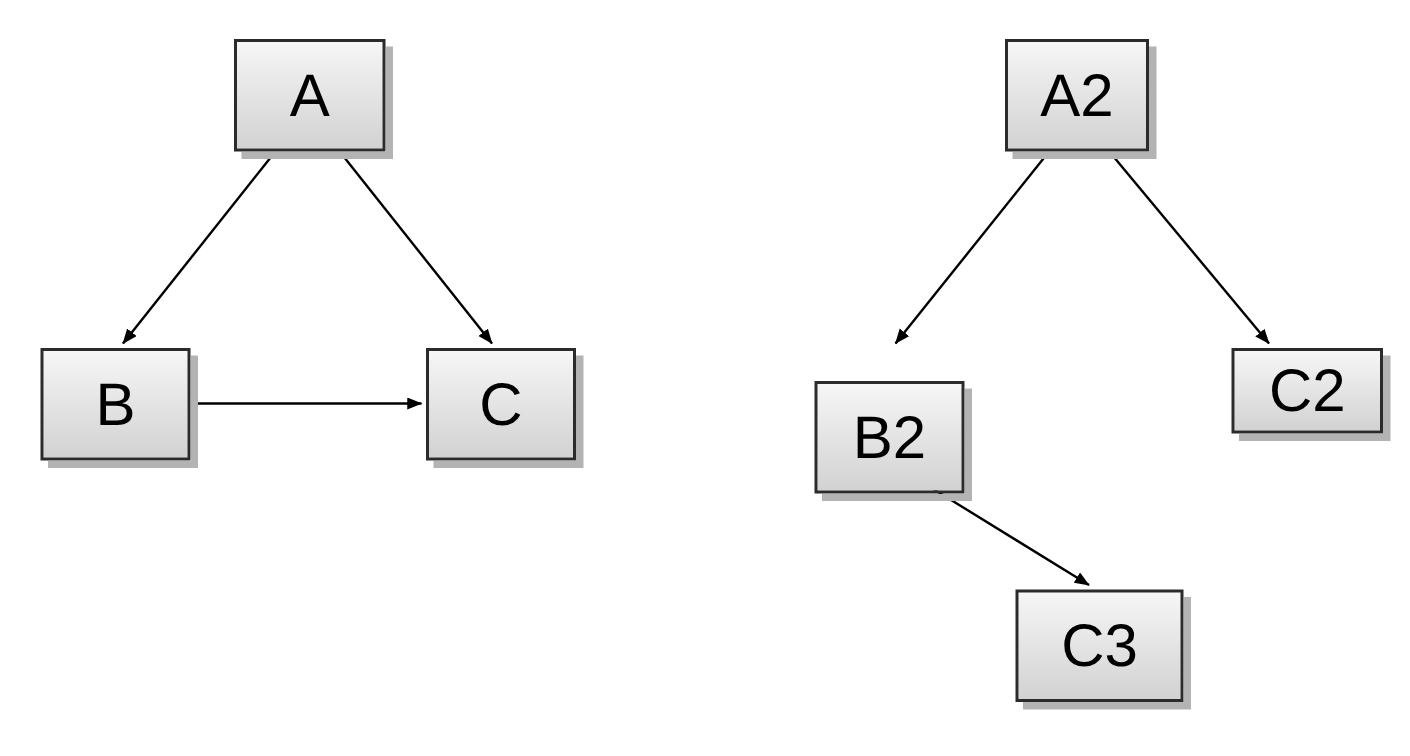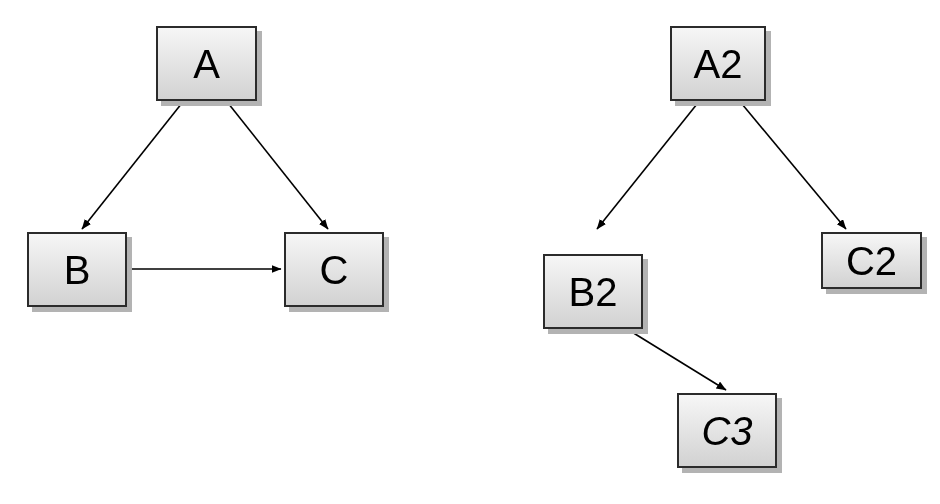--- a/index.html
+++ b/index.html
@@ -71,17 +71,17 @@
       </div>
       <div class="node" style="left: 670px; top: 26px; width: 96px; height: 75px; border-color: rgb(43, 43, 43); background: linear-gradient(rgb(246, 246, 246) 0%, rgb(210, 210, 210) 100%); box-shadow: rgb(179, 179, 179) 5px 5px 0px 0px;">
         <span class="node-label" style="color: rgb(0, 0, 0);">A2</span>
       </div>
       <div class="node" style="left: 543px; top: 232px; width: 100px; height: 75px; border-color: rgb(43, 43, 43); background: linear-gradient(rgb(246, 246, 246) 0%, rgb(210, 210, 210) 100%); box-shadow: rgb(179, 179, 179) 5px 5px 0px 0px; margin-top: 22px;">
         <span class="node-label" style="color: rgb(0, 0, 0);">B2</span>
       </div>
       <div class="node" style="left: 801px; top: 232px; width: 101px; height: 57px; border-color: rgb(43, 43, 43); background: linear-gradient(rgb(246, 246, 246) 0%, rgb(210, 210, 210) 100%); box-shadow: rgb(179, 179, 179) 5px 5px 0px 0px; margin-left: 20px;">
         <span class="node-label" style="color: rgb(0, 0, 0);">C2</span>
       </div>
-      <div class="node" style="left: 677px; top: 393px; width: 100px; height: 75px; border-color: rgb(43, 43, 43); background: linear-gradient(rgb(246, 246, 246) 0%, rgb(210, 210, 210) 100%); box-shadow: rgb(179, 179, 179) 5px 5px 0px 0px; font-style: italic;">
+      <div class="node" style="left: 677px; top: 393px; width: 112px; height: 75px; border-color: rgb(43, 43, 43); background: linear-gradient(rgb(246, 246, 246) 0%, rgb(210, 210, 210) 100%); box-shadow: rgb(179, 179, 179) 5px 5px 0px 0px;">
         <span class="node-label" style="color: rgb(0, 0, 0);">C3</span>
       </div>
     </div>
 </div>
 
 </body></html>

